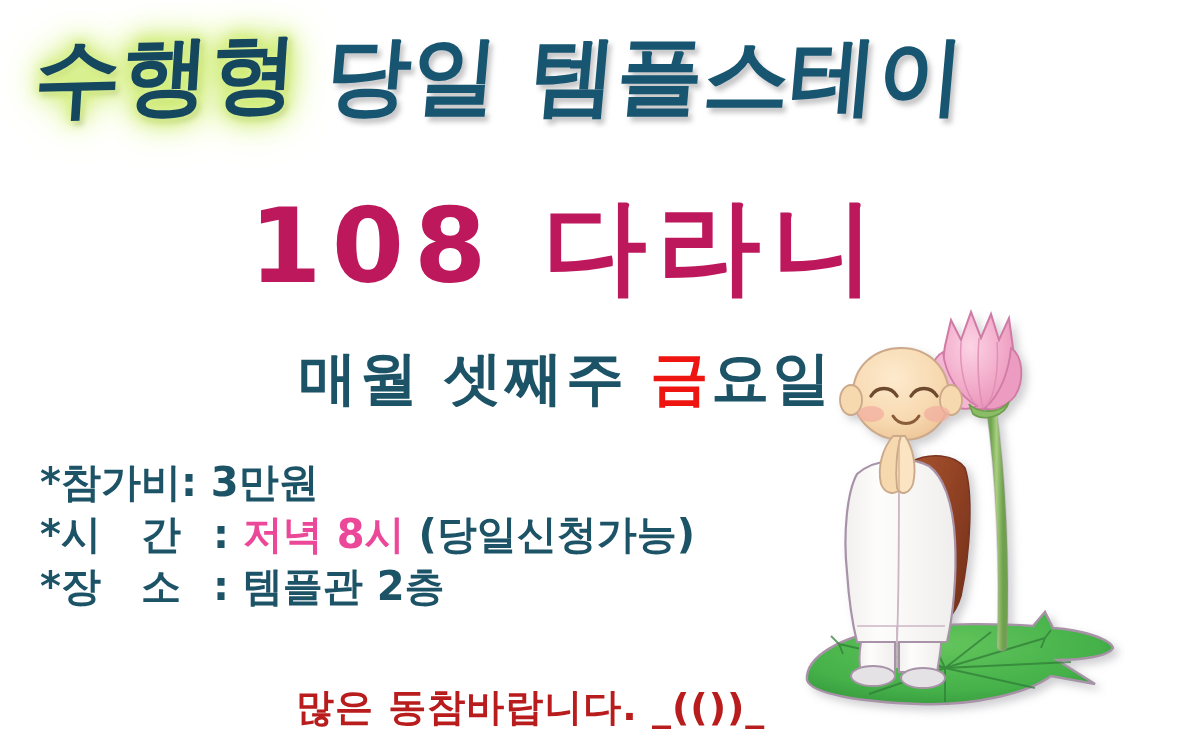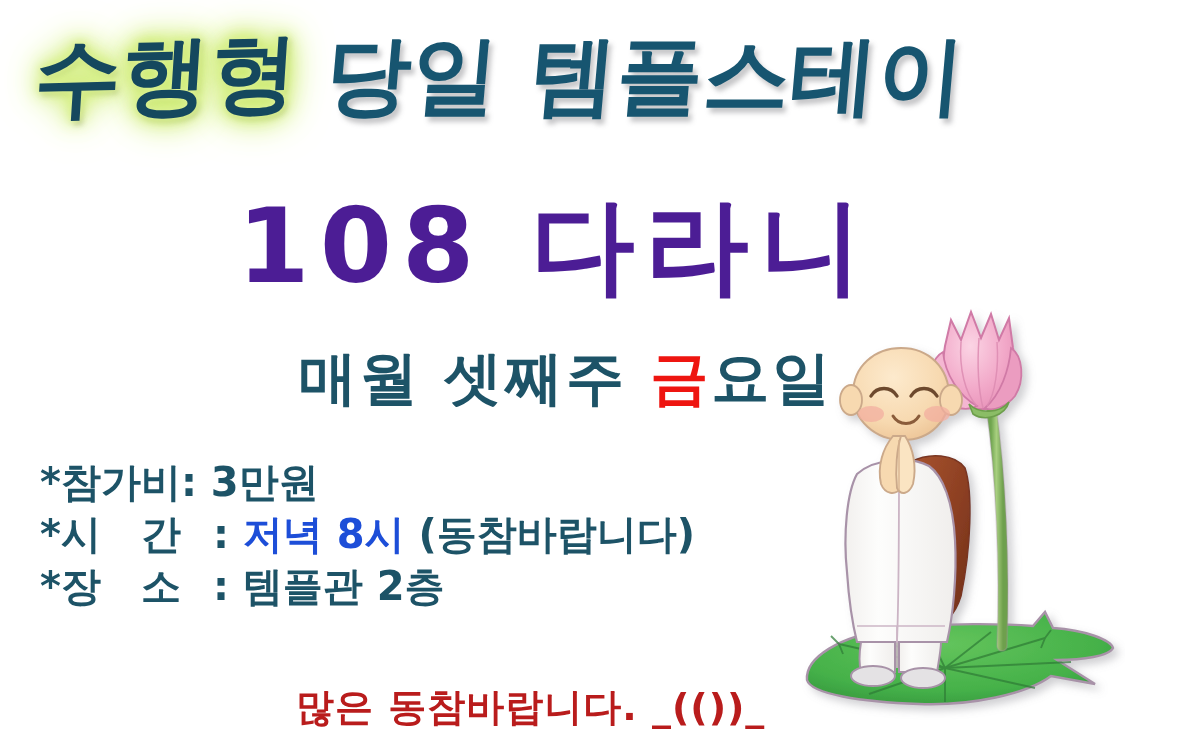--- a/index.html
+++ b/index.html
@@ -52,27 +52,27 @@
     font-weight: bold;
     color: #175570;
     letter-spacing: 1px;
     text-shadow: 4px 5px 5px rgba(120,120,125,0.42);
     transform: skewX(-5deg);
   }
 
   
   .headline {
     position: absolute;
-    left: 0;
+    left: 12px;
     top: 178px;
     width: 1110px;
     text-align: center;
     font-size: 104px;
     font-weight: bold;
-    color: #4c1d95;
+    color: #be185d;
     letter-spacing: 10px;
     white-space: nowrap;
   }
 
   
   .dateline {
     position: absolute;
     left: 16px;
     top: 340px;
     width: 1100px;
@@ -98,21 +98,21 @@
   }
   .details .row { display: block; }
   .details .star { letter-spacing: 0px; }
   .details .label-wide {
     display: inline-block;
     width: 152px;
   }
   .details .label-narrow {
     display: inline-block;
   }
-  .details .hl-purple { color: #1d4ed8; }
+  .details .hl-purple { color: #ec4899; }
 
   
   .closing {
     position: absolute;
     left: 296px;
     top: 682px;
     font-size: 38px;
     font-weight: bold;
     color: #b91c1c;
     white-space: nowrap;
@@ -147,21 +147,21 @@
 
   <div class="details">
 
     <span class="row">
       <span class="star">*</span><span class="label-narrow">참가비</span><span>:</span>
       <span>3만원</span>
     </span>
 
     <span class="row">
       <span class="star">*</span><span class="label-wide">시　간</span><span>:</span>
-      <span class="hl-purple">저녁 8시</span><span> (동참바랍니다)</span>
+      <span class="hl-purple">저녁 8시</span><span> (당일신청가능)</span>
     </span>
 
     <span class="row">
       <span class="star">*</span><span class="label-wide">장　소</span><span>:</span>
       <span>템플관 2층</span>
     </span>
 
   </div>
 
   <div class="closing">많은 동참바랍니다.  _(())_</div>

